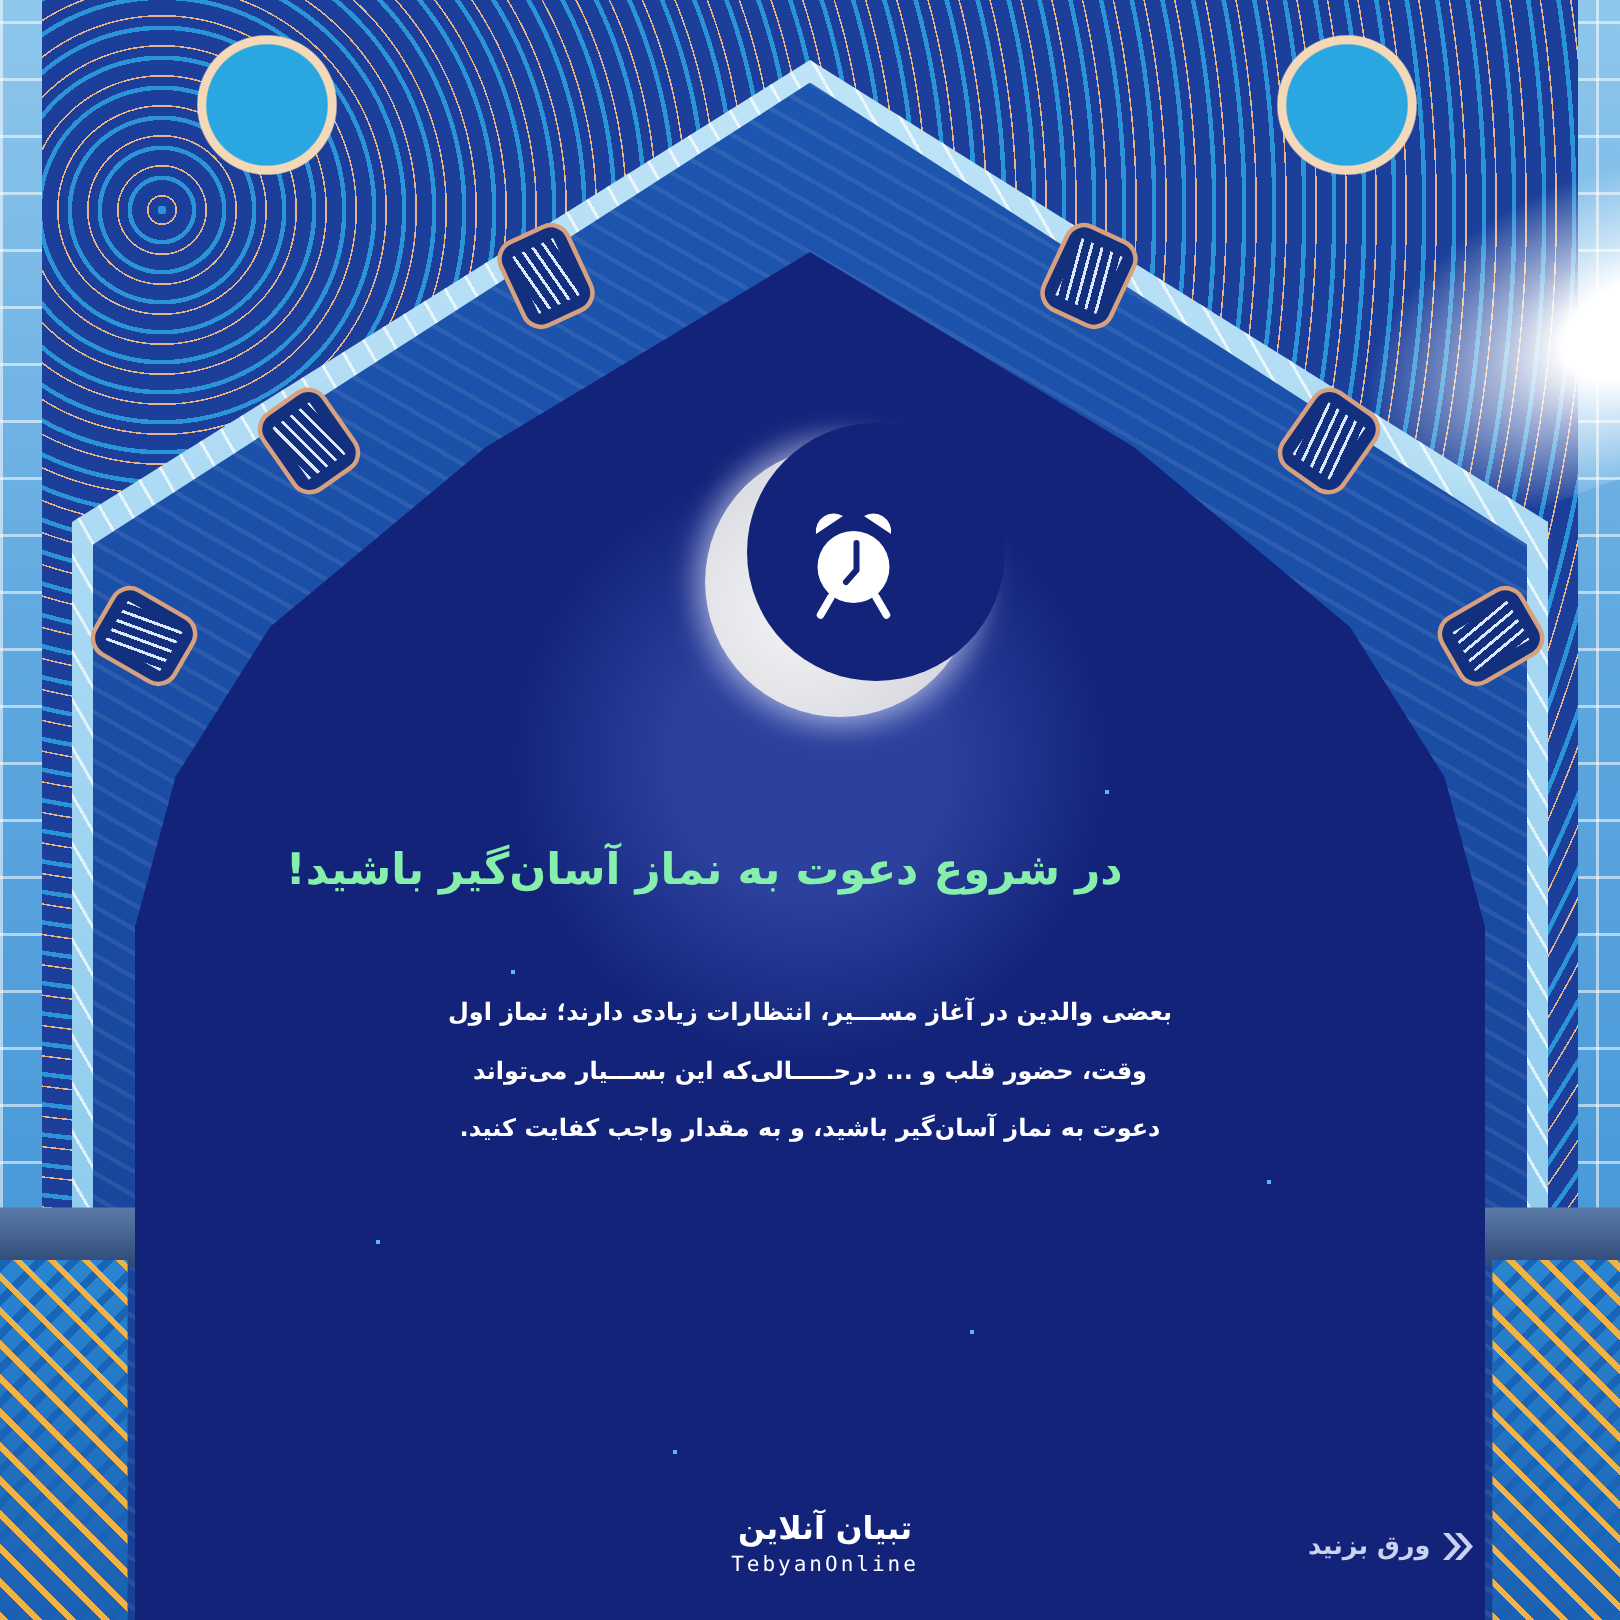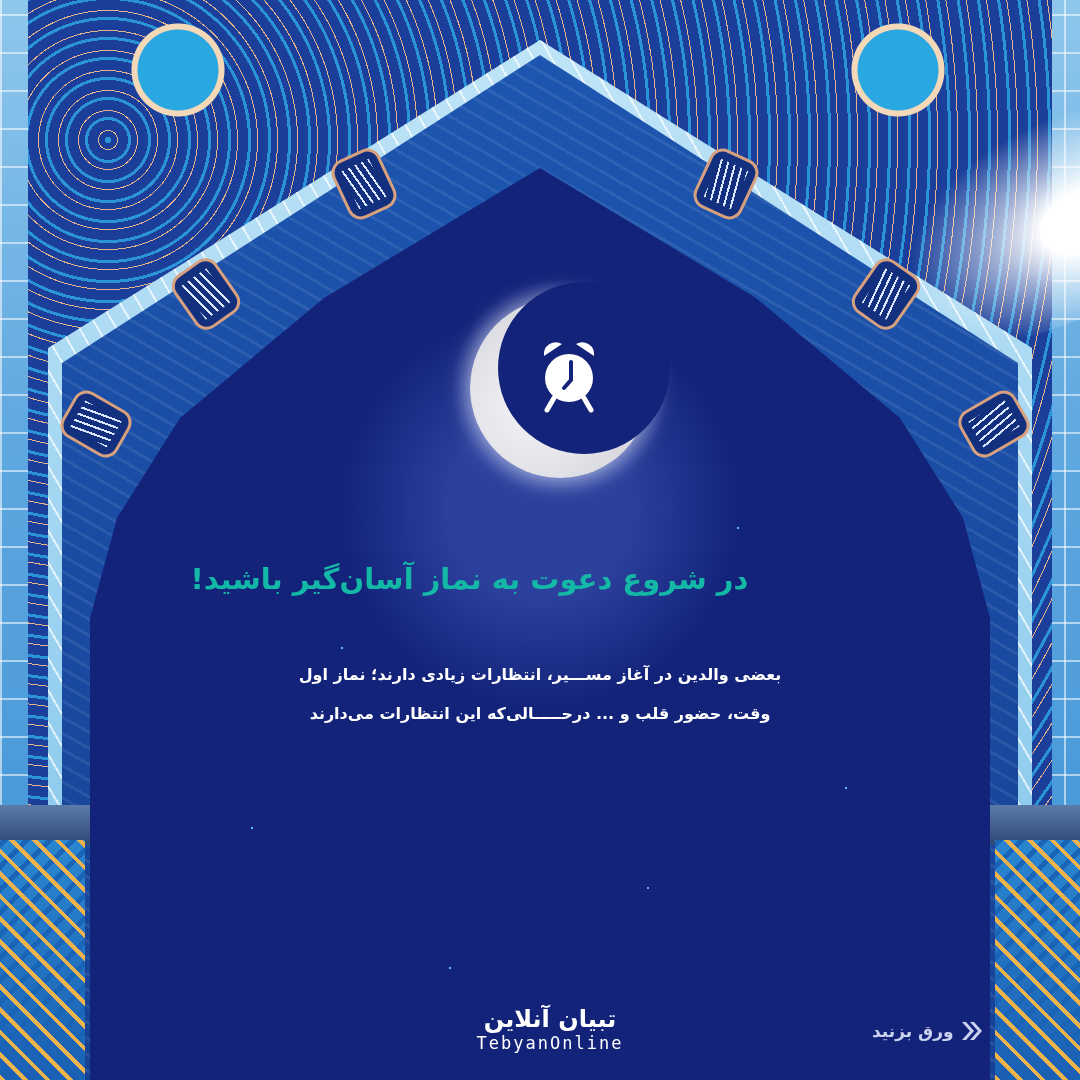--- a/index.html
+++ b/index.html
@@ -112,37 +112,37 @@
     position: absolute; left: 28px; top: -16px; width: 172px; height: 172px; border-radius: 50%;
     background: #13237a;
   }
   .clock {
     position: absolute; left: 540px; top: 338px; width: 58px; height: 80px;
   }
 
   
   .title {
     position: absolute; left: 0; top: 562px; width: 939px; text-align: center;
-    direction: rtl; color: #14b8a6; font-weight: bold; font-size: 29px;
+    direction: rtl; color: #86efac; font-weight: bold; font-size: 29px;
     font-family: "DejaVu Sans", sans-serif;
   }
   .body-text {
     position: absolute; left: 168px; top: 656px; width: 744px;
     direction: rtl; text-align: justify; text-align-last: center;
     color: #ffffff; font-size: 16px; line-height: 38.5px; font-weight: bold;
     font-family: "DejaVu Sans", sans-serif;
   }
   .body-text .hl { color: #f6c27d; }
 
   
   .logo {
     position: absolute; left: 470px; top: 1005px; width: 160px; text-align: center; color: #fff;
   }
-  .logo-fa { font-size: 24px; font-weight: bold; direction: rtl; line-height: 28px; }
-  .logo-en { font-size: 17px; letter-spacing: 2px; line-height: 20px; font-family: "DejaVu Sans Mono", monospace; }
+  .logo-fa { font-size: 21px; font-weight: bold; direction: rtl; line-height: 28px; }
+  .logo-en { font-size: 14px; letter-spacing: 2px; line-height: 20px; font-family: "DejaVu Sans Mono", monospace; }
   .swipe {
     position: absolute; left: 872px; top: 1020px; display: flex; align-items: center; gap: 6px;
     direction: rtl; color: #c9d2ee; font-size: 17px; font-weight: bold;
   }
   .swipe-icon { width: 24px; height: 22px; }
 </style>
 </head>
 <body>
 
 <div class="canvas">
@@ -179,21 +179,22 @@
     <circle cx="29" cy="40" r="24" fill="#fff"></circle>
     <path d="M31 24 L31 42 L24 50" stroke="#13237a" stroke-width="4" fill="none" stroke-linecap="round"></path>
     <line x1="14" y1="60" x2="7" y2="72" stroke="#fff" stroke-width="5" stroke-linecap="round"></line>
     <line x1="44" y1="60" x2="51" y2="72" stroke="#fff" stroke-width="5" stroke-linecap="round"></line>
   </svg>
 
   <div class="title">در شروع دعوت به نماز آسان‌گیر باشید!</div>
 
   <div class="body-text">
     <div>بعضی والدین در آغاز مســـیر، انتظارات زیادی دارند؛ نماز اول</div>
-    <div>وقت، حضور قلب و ... درحـــــالی‌که این انتظارات می‌دارند</div>
+    <div>وقت، حضور قلب و ... درحـــــالی‌که این بســـیار می‌تواند</div>
+    <div>دعوت به نماز آسان‌گیر باشید، و به مقدار واجب کفایت کنید.</div>
   </div>
 
   <div class="logo">
     <div class="logo-fa">تبیان آنلاین</div>
     <div class="logo-en">TebyanOnline</div>
   </div>
 
   <div class="swipe">
     <svg class="swipe-icon" viewBox="0 0 24 22">
       <path d="M2 2 L10 11 L2 20 L6 20 L14 11 L6 2 Z" fill="#c9d2ee"></path>

